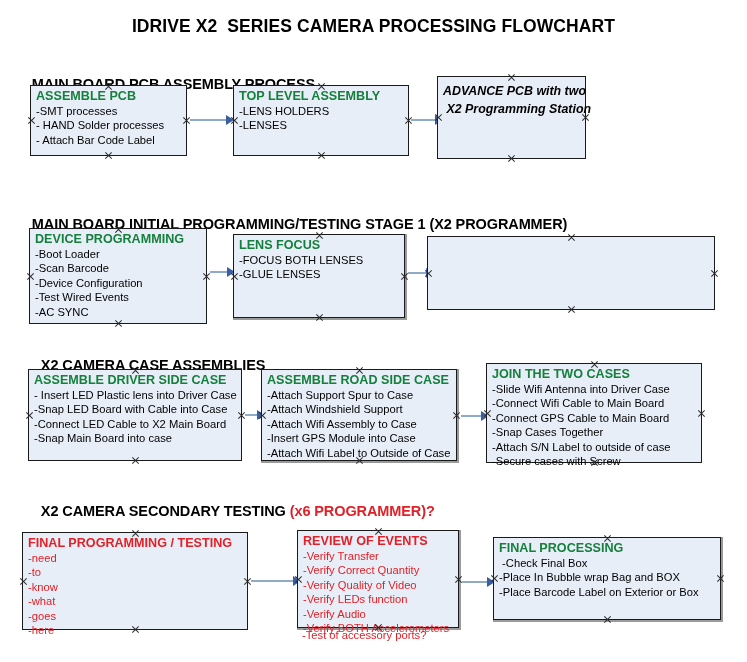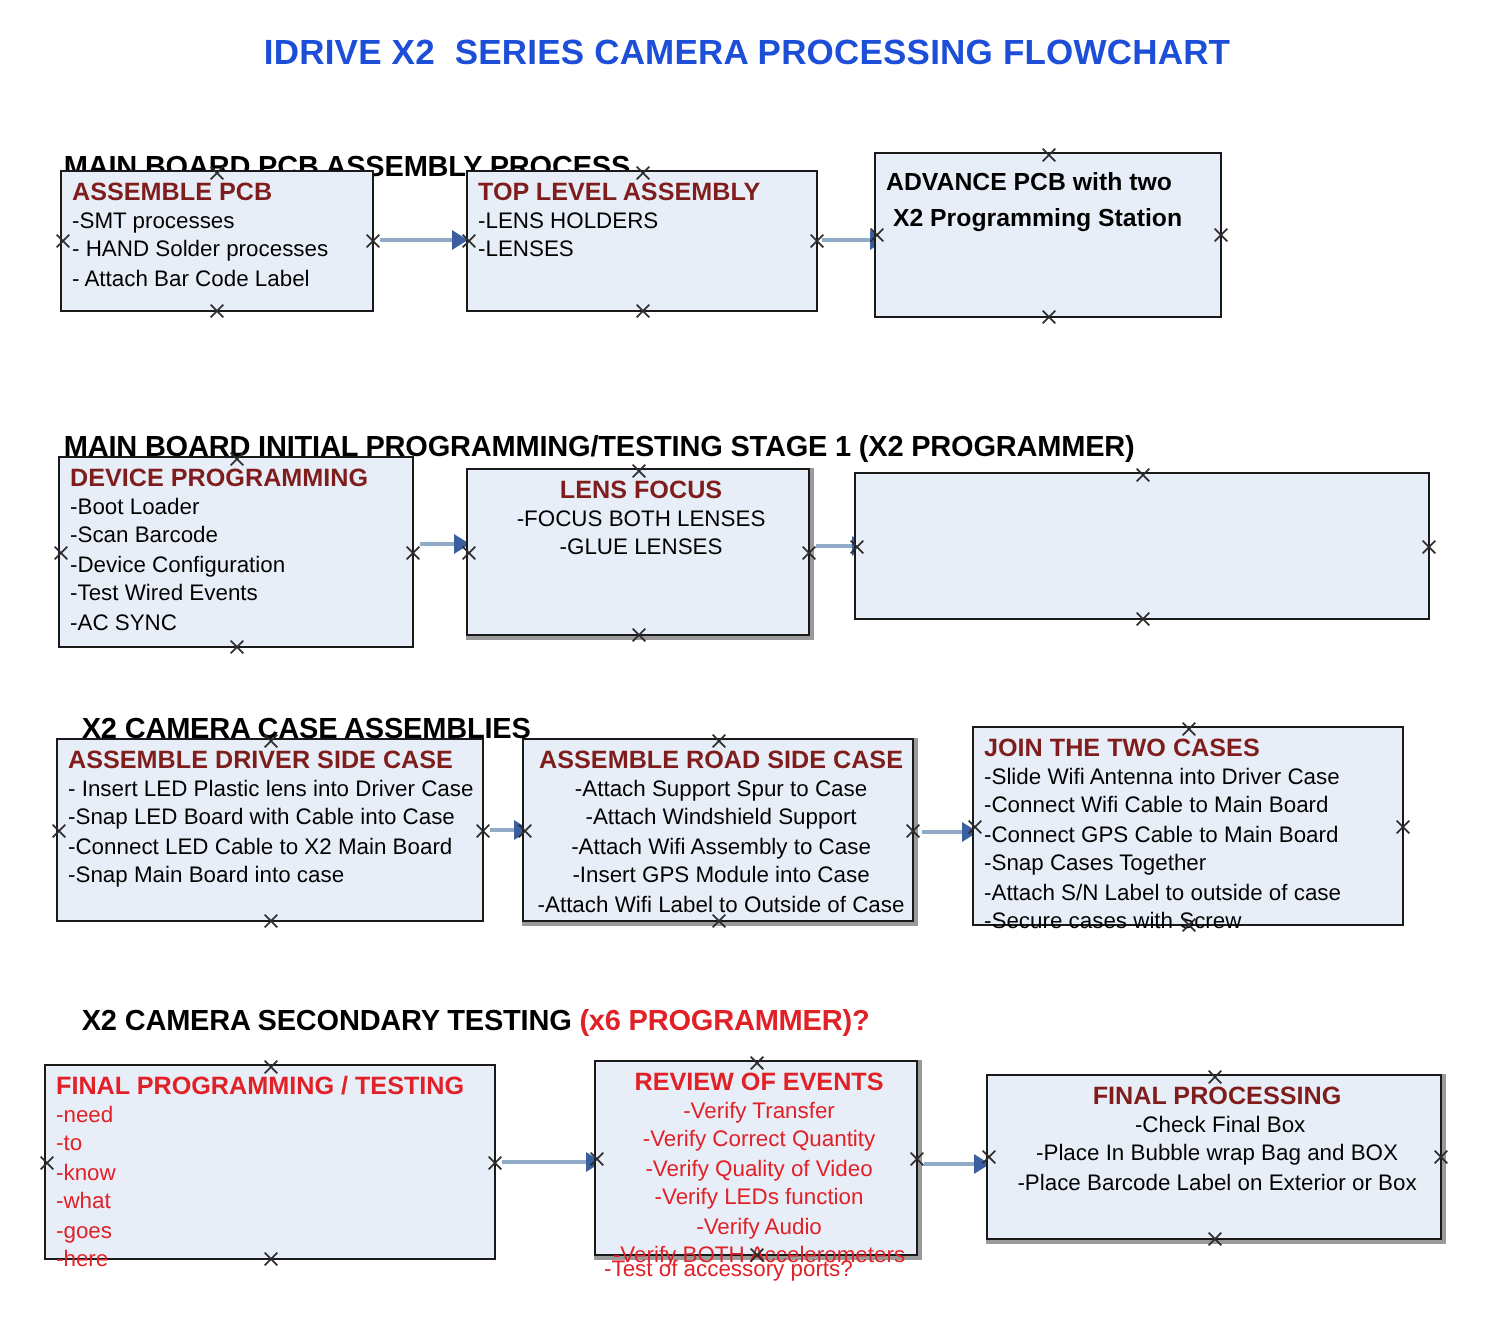--- a/index.html
+++ b/index.html
@@ -18,21 +18,21 @@
 
   #page-title {
     position: absolute;
     left: 0;
     top: 16px;
     width: 747px;
     text-align: center;
     font-size: 17.5px;
     font-weight: bold;
     letter-spacing: 0.1px;
-    color: #1d4ed8;
+    color: #000000;
     white-space: pre;
   }
 
   .section-heading {
     position: absolute;
     font-size: 14.5px;
     font-weight: bold;
     color: #000000;
     white-space: pre;
     letter-spacing: -0.1px;
@@ -43,32 +43,31 @@
 
   .node {
     position: absolute;
     background: #e8eef7;
     border: 1px solid #1a1a1a;
     box-sizing: border-box;
   }
   .node.shadowed {
     border: 1px solid #1a1a1a;
     box-shadow: 2px 2px 0 0 #9a9a9a, 2px 0 0 0 #9a9a9a, 0 2px 0 0 #9a9a9a;
-    text-align: center;
   }
   .node-body {
     position: absolute;
     left: 5px;
     top: 3px;
     right: 2px;
   }
   .node-title {
     font-size: 12.6px;
     font-weight: bold;
-    color: #7f1d1d;
+    color: #15803d;
     white-space: pre;
     line-height: 15px;
   }
   .node-line {
     font-size: 11.2px;
     color: #000000;
     white-space: pre;
     line-height: 14.4px;
   }
   .node.allbold .node-line {
@@ -161,21 +160,21 @@
   <div class="handle" style="left:50%; top:0;"></div>
   <div class="handle" style="left:50%; top:100%;"></div>
   <div class="handle" style="left:0; top:50%;"></div>
   <div class="handle" style="left:100%; top:50%;"></div>
 </div>
 
 <div class="arrow" style="left:411px; top:119px; width:25px;">
   <div class="head"></div>
 </div>
 
-<div class="node allbold" style="left:437px; top:76px; width:174px; height:83px;">
+<div class="node allbold" style="left:437px; top:76px; width:149px; height:83px;font-style:italic;">
   <div class="node-body" style="top:5px;">
     <div class="node-line">ADVANCE PCB with two</div>
     <div class="node-line"> X2 Programming Station</div>
   </div>
   <div class="handle" style="left:50%; top:0;"></div>
   <div class="handle" style="left:50%; top:100%;"></div>
   <div class="handle" style="left:0; top:50%;"></div>
   <div class="handle" style="left:100%; top:50%;"></div>
 </div>
 

